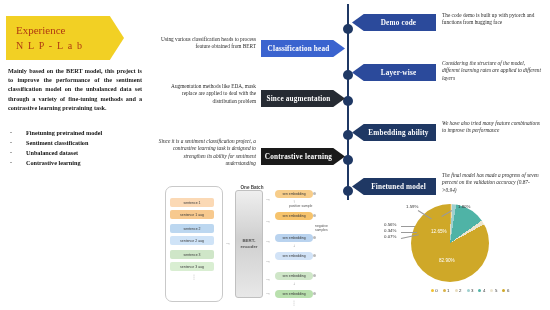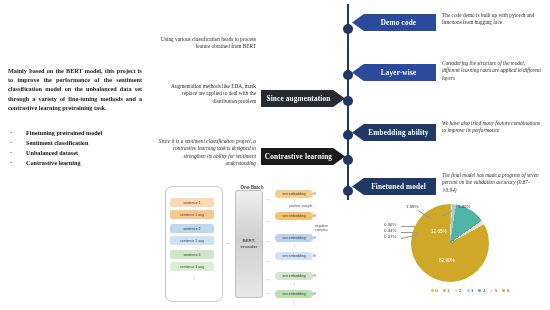--- a/index.html
+++ b/index.html
@@ -157,20 +157,24 @@
     font-family: "Liberation Sans", sans-serif;
   }
   .legend-item { display: flex; align-items: center; gap: 1.5px; }
   .legend-sw { width: 3px; height: 3px; border-radius: 50%; display: inline-block; }
 </style>
 </head>
 <body>
 
 <div class="slide">
 
+  <div class="banner">
+    <div class="banner-line1">Experience</div>
+    <div class="banner-line2">N L P - L a b</div>
+  </div>
 
   <div class="intro-para">Mainly based on the BERT model, this project is to improve the performance of the sentiment classification model on the unbalanced data set through a variety of fine-tuning methods and a contrastive learning pretraining task.</div>
 
   <div class="bullets">
     <div class="bullet-row">
       <span class="bullet-dash">·</span>
       <span>Finetuning pretrained model</span>
     </div>
     <div class="bullet-row">
       <span class="bullet-dash">·</span>
@@ -187,20 +191,23 @@
   </div>
 
   <div class="spine"></div>
   <div class="spine-dot" style="top:24px"></div>
   <div class="spine-dot" style="top:70px"></div>
   <div class="spine-dot" style="top:96px"></div>
   <div class="spine-dot" style="top:130px"></div>
   <div class="spine-dot" style="top:155px"></div>
   <div class="spine-dot" style="top:186px"></div>
 
+  <div class="chev right" style="left:261px; top:40px; width:84px; background:#3a63cf;">
+    <span>Classification head</span>
+  </div>
   <div class="desc r" style="left:158px; top:36px; width:98px;">Using various classification heads to process feature obtained from BERT</div>
 
   <div class="chev right" style="left:261px; top:90px; width:84px; background:#262b33;">
     <span>Since augmentation</span>
   </div>
   <div class="desc r" style="left:158px; top:83px; width:98px;">Augmentation methods like EDA, mask replace are applied to deal with the distribution problem</div>
 
   <div class="chev right" style="left:261px; top:148px; width:84px; background:#1a1a1a;">
     <span>Contrastive learning</span>
   </div>

